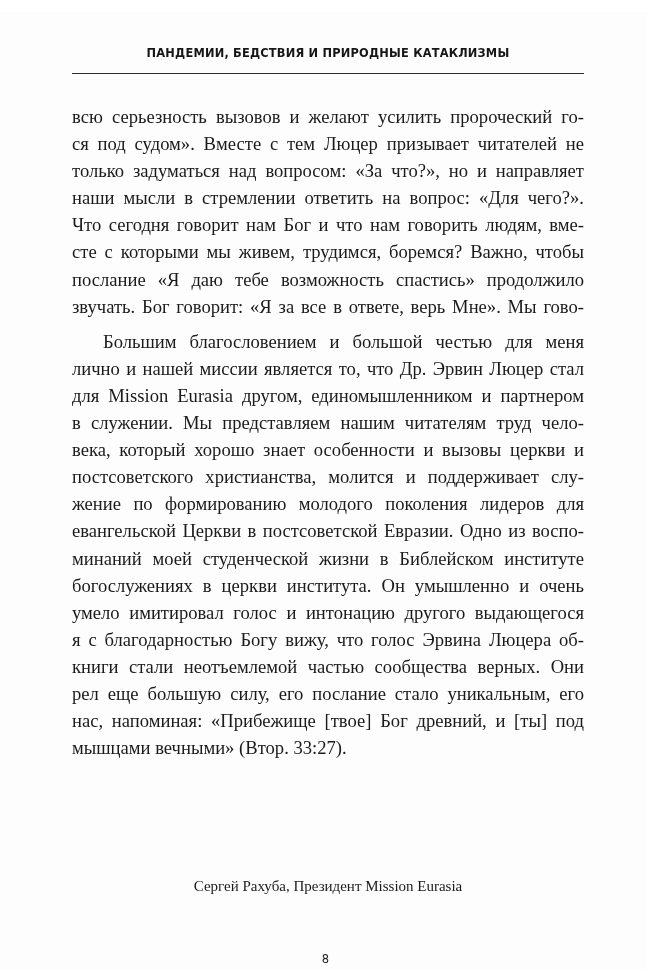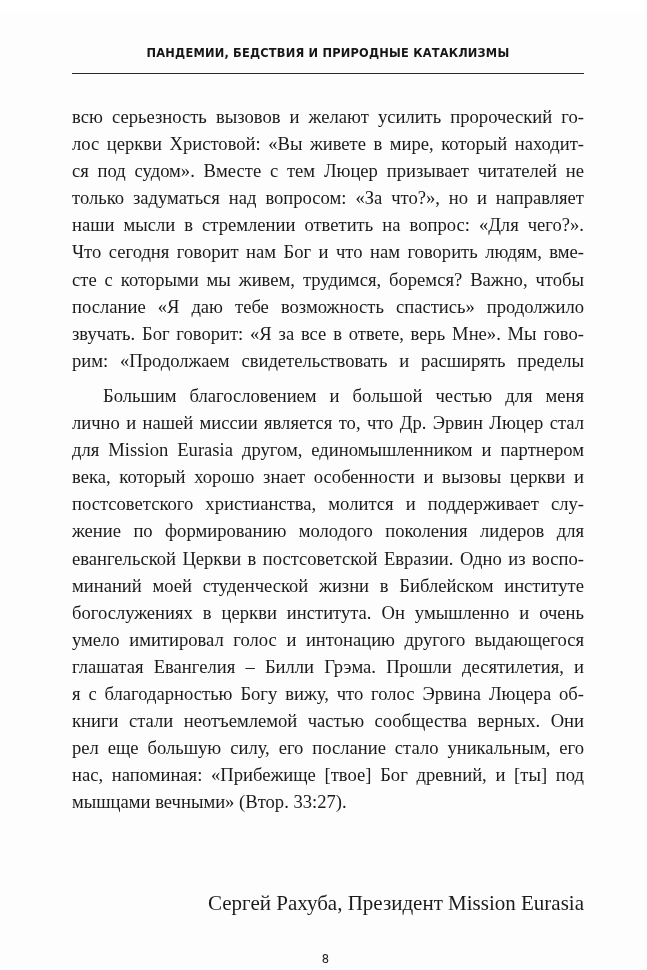--- a/index.html
+++ b/index.html
@@ -65,26 +65,25 @@
     }
     .line.indent {
       padding-left: 31px;
       margin-top: 8px;
     }
     .signature {
       position: absolute;
       left: 72px;
       top: 866px;
       width: 512px;
-      text-align: right;
+      text-align: center;
       font-family: "Liberation Serif", serif;
-      font-size: 21px;
+      font-size: 15px;
       color: #1b1b1b;
       white-space: nowrap;
-      margin-top: 13px;
     }
     .page-number {
       position: absolute;
       left: 0;
       top: 940px;
       width: 647px;
       text-align: center;
       font-family: "DejaVu Sans", sans-serif;
       font-size: 11.5px;
       color: #222;
@@ -97,43 +96,41 @@
 
 <div class="page">
 
   <div class="running-head">ПАНДЕМИИ, БЕДСТВИЯ И ПРИРОДНЫЕ КАТАКЛИЗМЫ</div>
   <div class="head-rule"></div>
 
   <div class="body-text">
 
     <div>
       <span class="line">всю серьезность вызовов и желают усилить пророческий го-</span>
-      <span class="line">лос церкви Христовой: «Вы живете в мире, который находит-</span>
       <span class="line">ся под судом». Вместе с тем Люцер призывает читателей не</span>
       <span class="line">только задуматься над вопросом: «За что?», но и направляет</span>
       <span class="line">наши мысли в стремлении ответить на вопрос: «Для чего?».</span>
       <span class="line">Что сегодня говорит нам Бог и что нам говорить людям, вме-</span>
       <span class="line">сте с которыми мы живем, трудимся, боремся? Важно, чтобы</span>
       <span class="line">послание «Я даю тебе возможность спастись» продолжило</span>
       <span class="line">звучать. Бог говорит: «Я за все в ответе, верь Мне». Мы гово-</span>
-      <span class="line">рим: «Продолжаем свидетельствовать и расширять пределы</span>
     </div>
 
     <div>
       <span class="line indent">Большим благословением и большой честью для меня</span>
       <span class="line">лично и нашей миссии является то, что Др. Эрвин Люцер стал</span>
       <span class="line">для Mission Eurasia другом, единомышленником и партнером</span>
+      <span class="line">в служении. Мы представляем нашим читателям труд чело-</span>
       <span class="line">века, который хорошо знает особенности и вызовы церкви и</span>
       <span class="line">постсоветского христианства, молится и поддерживает слу-</span>
       <span class="line">жение по формированию молодого поколения лидеров для</span>
       <span class="line">евангельской Церкви в постсоветской Евразии. Одно из воспо-</span>
       <span class="line">минаний моей студенческой жизни в Библейском институте</span>
       <span class="line">богослужениях в церкви института. Он умышленно и очень</span>
       <span class="line">умело имитировал голос и интонацию другого выдающегося</span>
-      <span class="line">глашатая Евангелия – Билли Грэма. Прошли десятилетия, и</span>
       <span class="line">я с благодарностью Богу вижу, что голос Эрвина Люцера об-</span>
       <span class="line">книги стали неотъемлемой частью сообщества верных. Они</span>
       <span class="line">рел еще большую силу, его послание стало уникальным, его</span>
       <span class="line">нас, напоминая: «Прибежище [твое] Бог древний, и [ты] под</span>
       <span class="line last">мышцами вечными» (Втор. 33:27).</span>
     </div>
   </div>
 
   <div class="signature">Сергей Рахуба, Президент Mission Eurasia</div>
 

